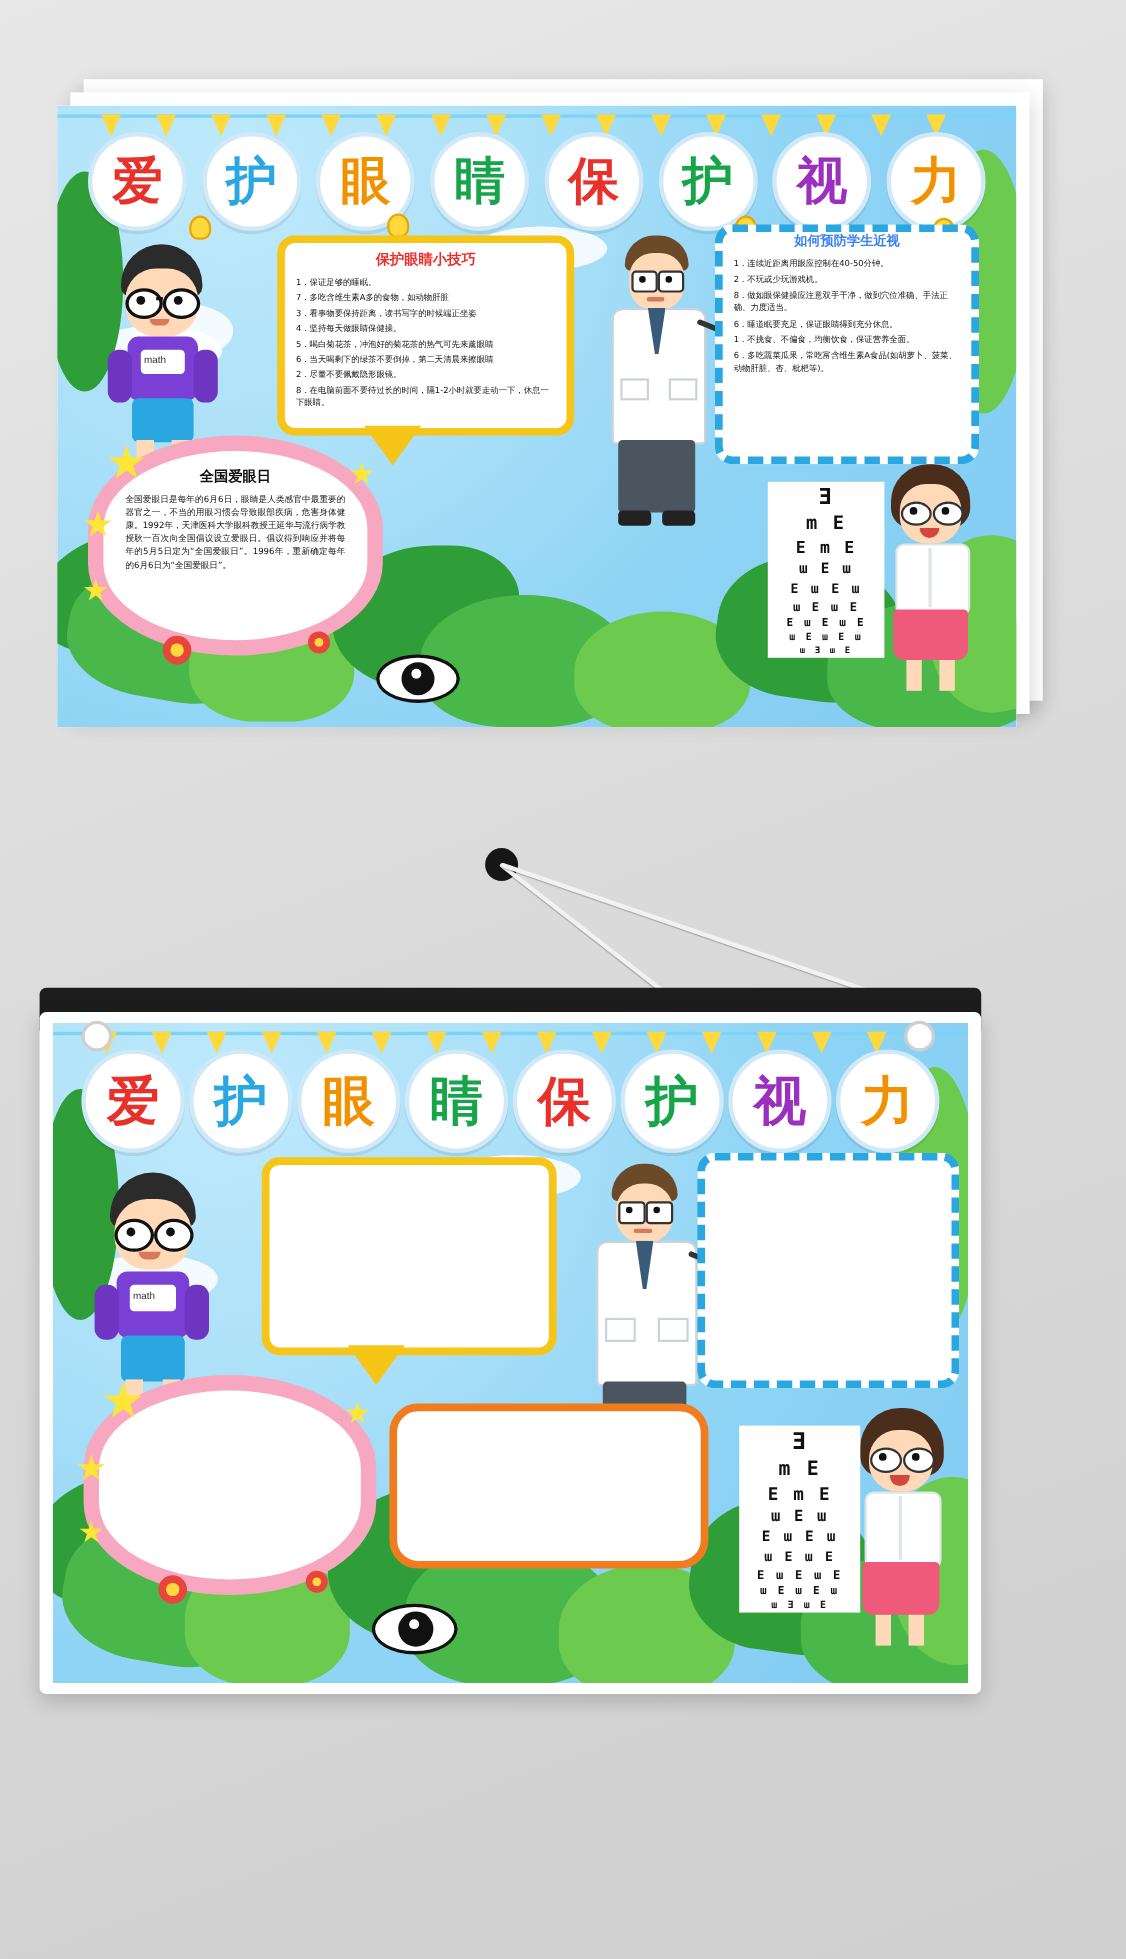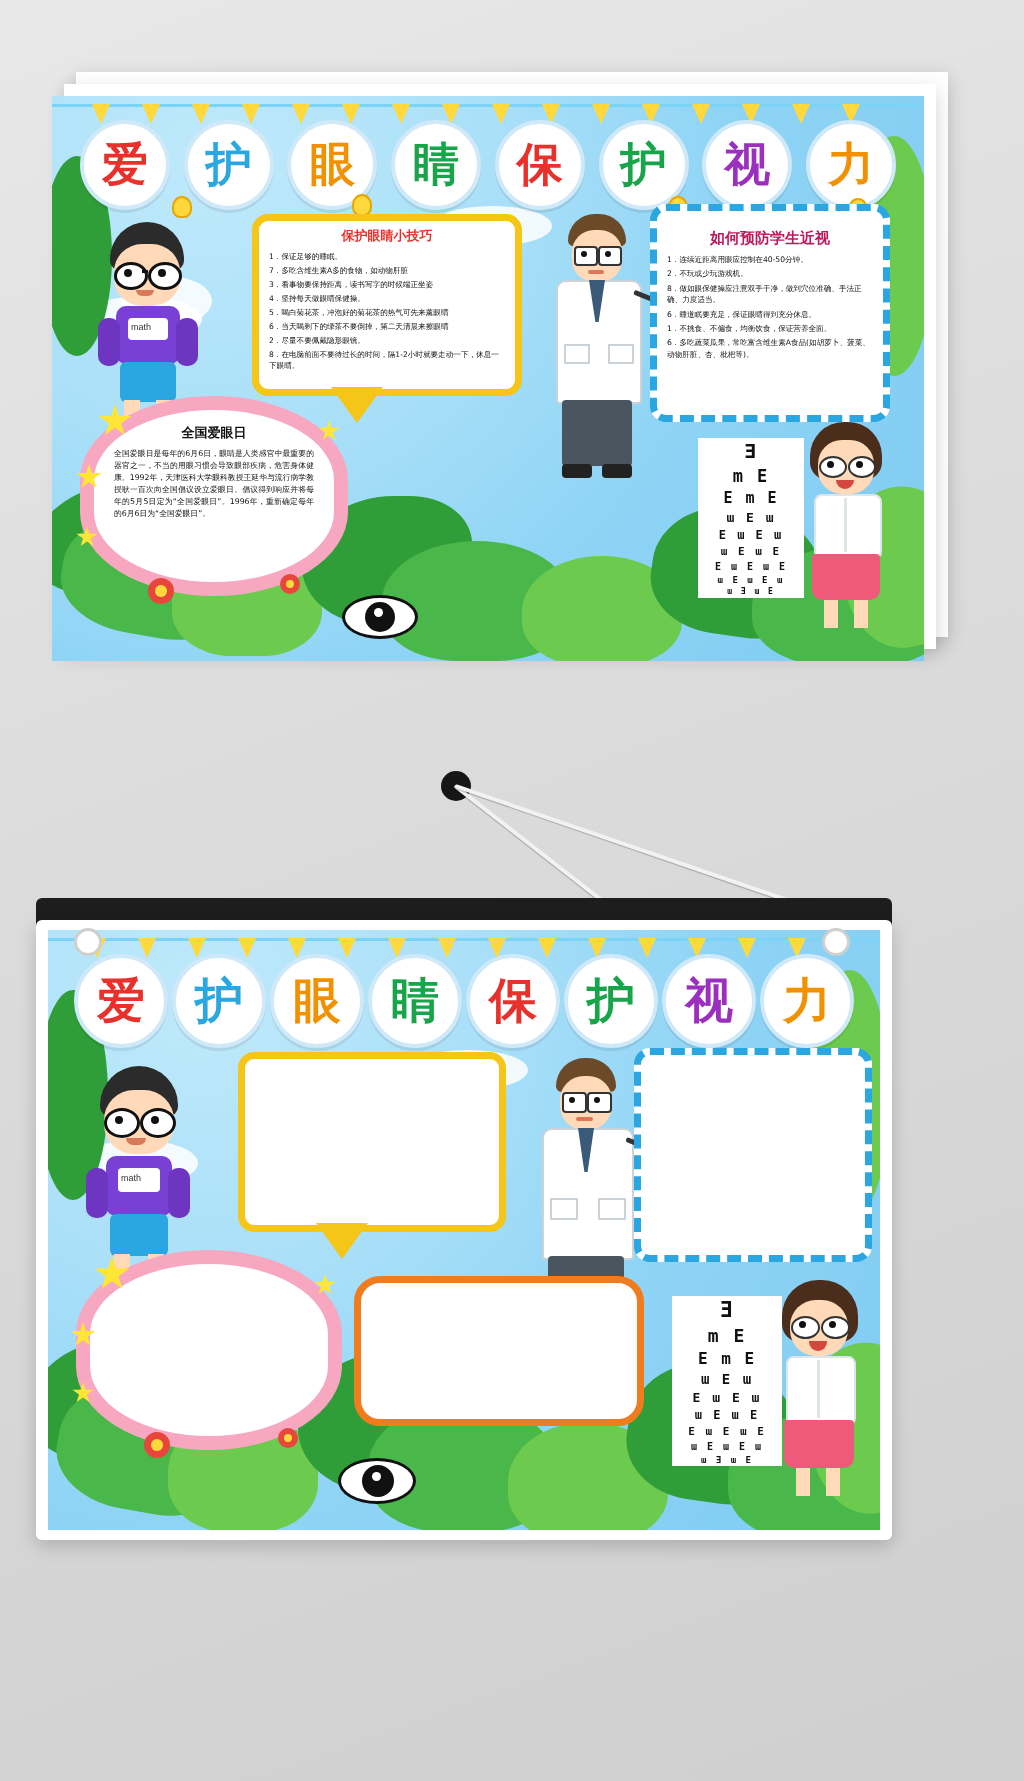--- a/index.html
+++ b/index.html
@@ -234,21 +234,21 @@
         <p>3．看事物要保持距离，读书写字的时候端正坐姿</p>
         <p>4．坚持每天做眼睛保健操。</p>
         <p>5．喝白菊花茶，冲泡好的菊花茶的热气可先来薰眼睛</p>
         <p>6．当天喝剩下的绿茶不要倒掉，第二天清晨来擦眼睛</p>
         <p>2．尽量不要佩戴隐形眼镜。</p>
         <p>8．在电脑前面不要待过长的时间，隔1-2小时就要走动一下，休息一下眼睛。</p>
       </div>
     </div>
 
     <div class="box box-blue" style="left:598px;top:108px;width:240px;height:218px;">
-      <div class="bx-title" style="color:#be185d;font-size:15px;margin-top:18px;">如何预防学生近视</div>
+      <div class="bx-title" style="color:#3b82f6;font-size:12px;margin-top:0;">如何预防学生近视</div>
       <div class="bx-body" style="padding:6px 10px 0 10px;font-size:7.6px;line-height:1.5;">
         <p>1．连续近距离用眼应控制在40-50分钟。</p>
         <p>2．不玩或少玩游戏机。</p>
         <p>8．做如眼保健操应注意双手干净，做到穴位准确、手法正确、力度适当。</p>
         <p>6．睡道眠要充足，保证眼睛得到充分休息。</p>
         <p>1．不挑食、不偏食，均衡饮食，保证营养全面。</p>
         <p>6．多吃蔬菜瓜果，常吃富含维生素A食品(如胡萝卜、菠菜、动物肝脏、杏、枇杷等)。</p>
       </div>
     </div>
 

